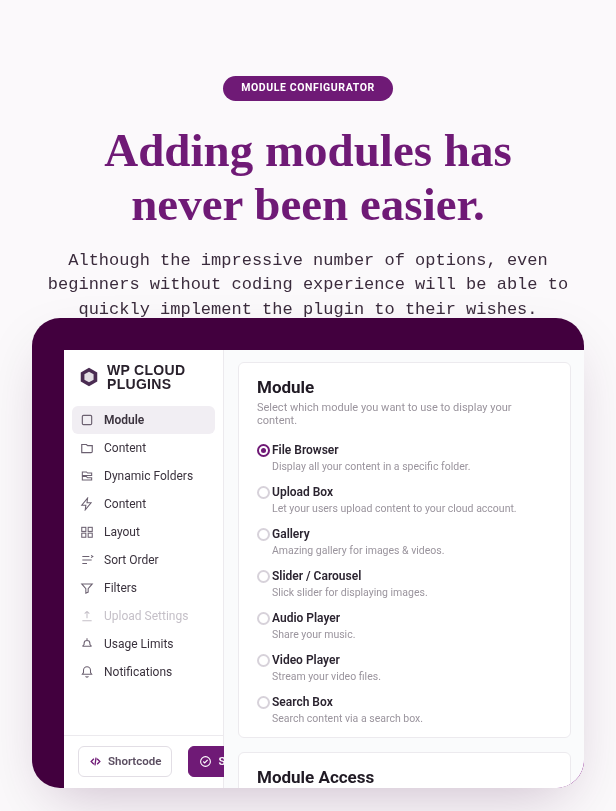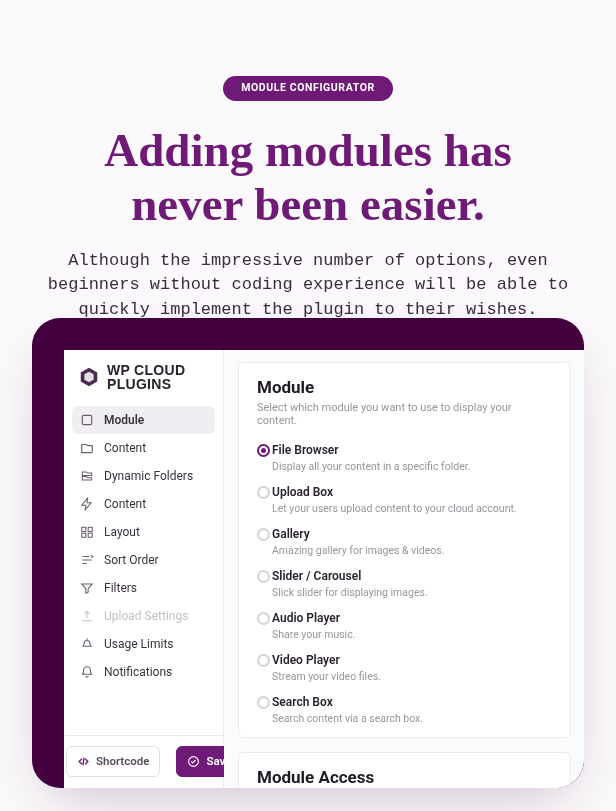--- a/index.html
+++ b/index.html
@@ -102,21 +102,21 @@
   font-size:12px;
   color:#3a323d;
   cursor:pointer;
 }
 .nav-item .nic{width:14px;height:14px;display:flex;align-items:center;justify-content:center;color:#6b6070}
 .nav-item.active{background:#f1eef3;font-weight:600}
 .nav-item.disabled{color:#c5c0c8;cursor:default}
 .nav-item.disabled .nic{color:#c5c0c8}
 
 .sidebar-footer{
-  padding:10px 2px 12px;
+  padding:10px 14px 12px;
   display:flex;gap:16px;
   border-top:1px solid var(--border);
 }
 .btn{
   display:flex;align-items:center;gap:6px;
   font:600 11.5px/1 -apple-system,Segoe UI,Roboto,Arial;
   padding:8px 10px;
   border-radius:6px;
   cursor:pointer;
   border:1px solid #e2dee5;

